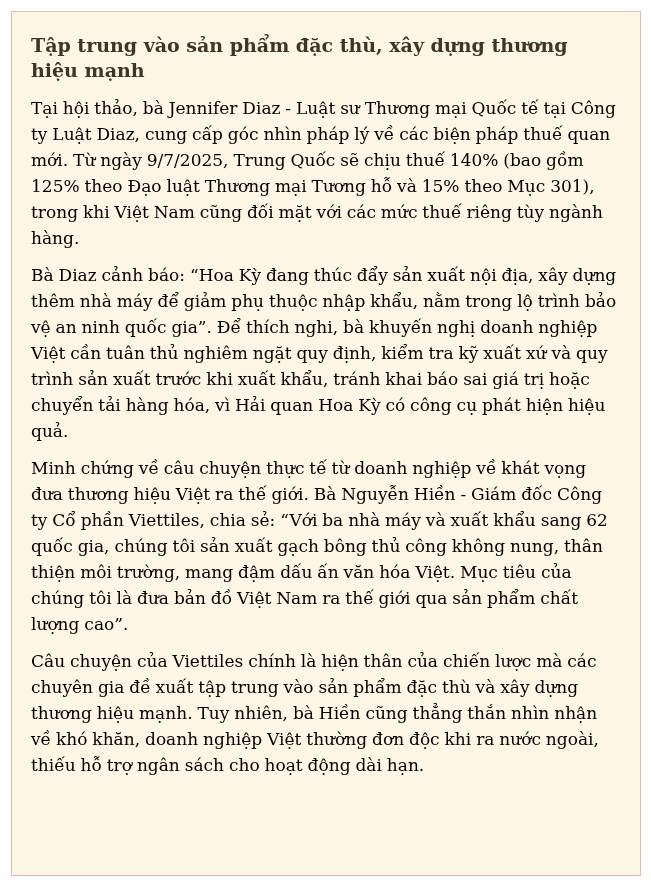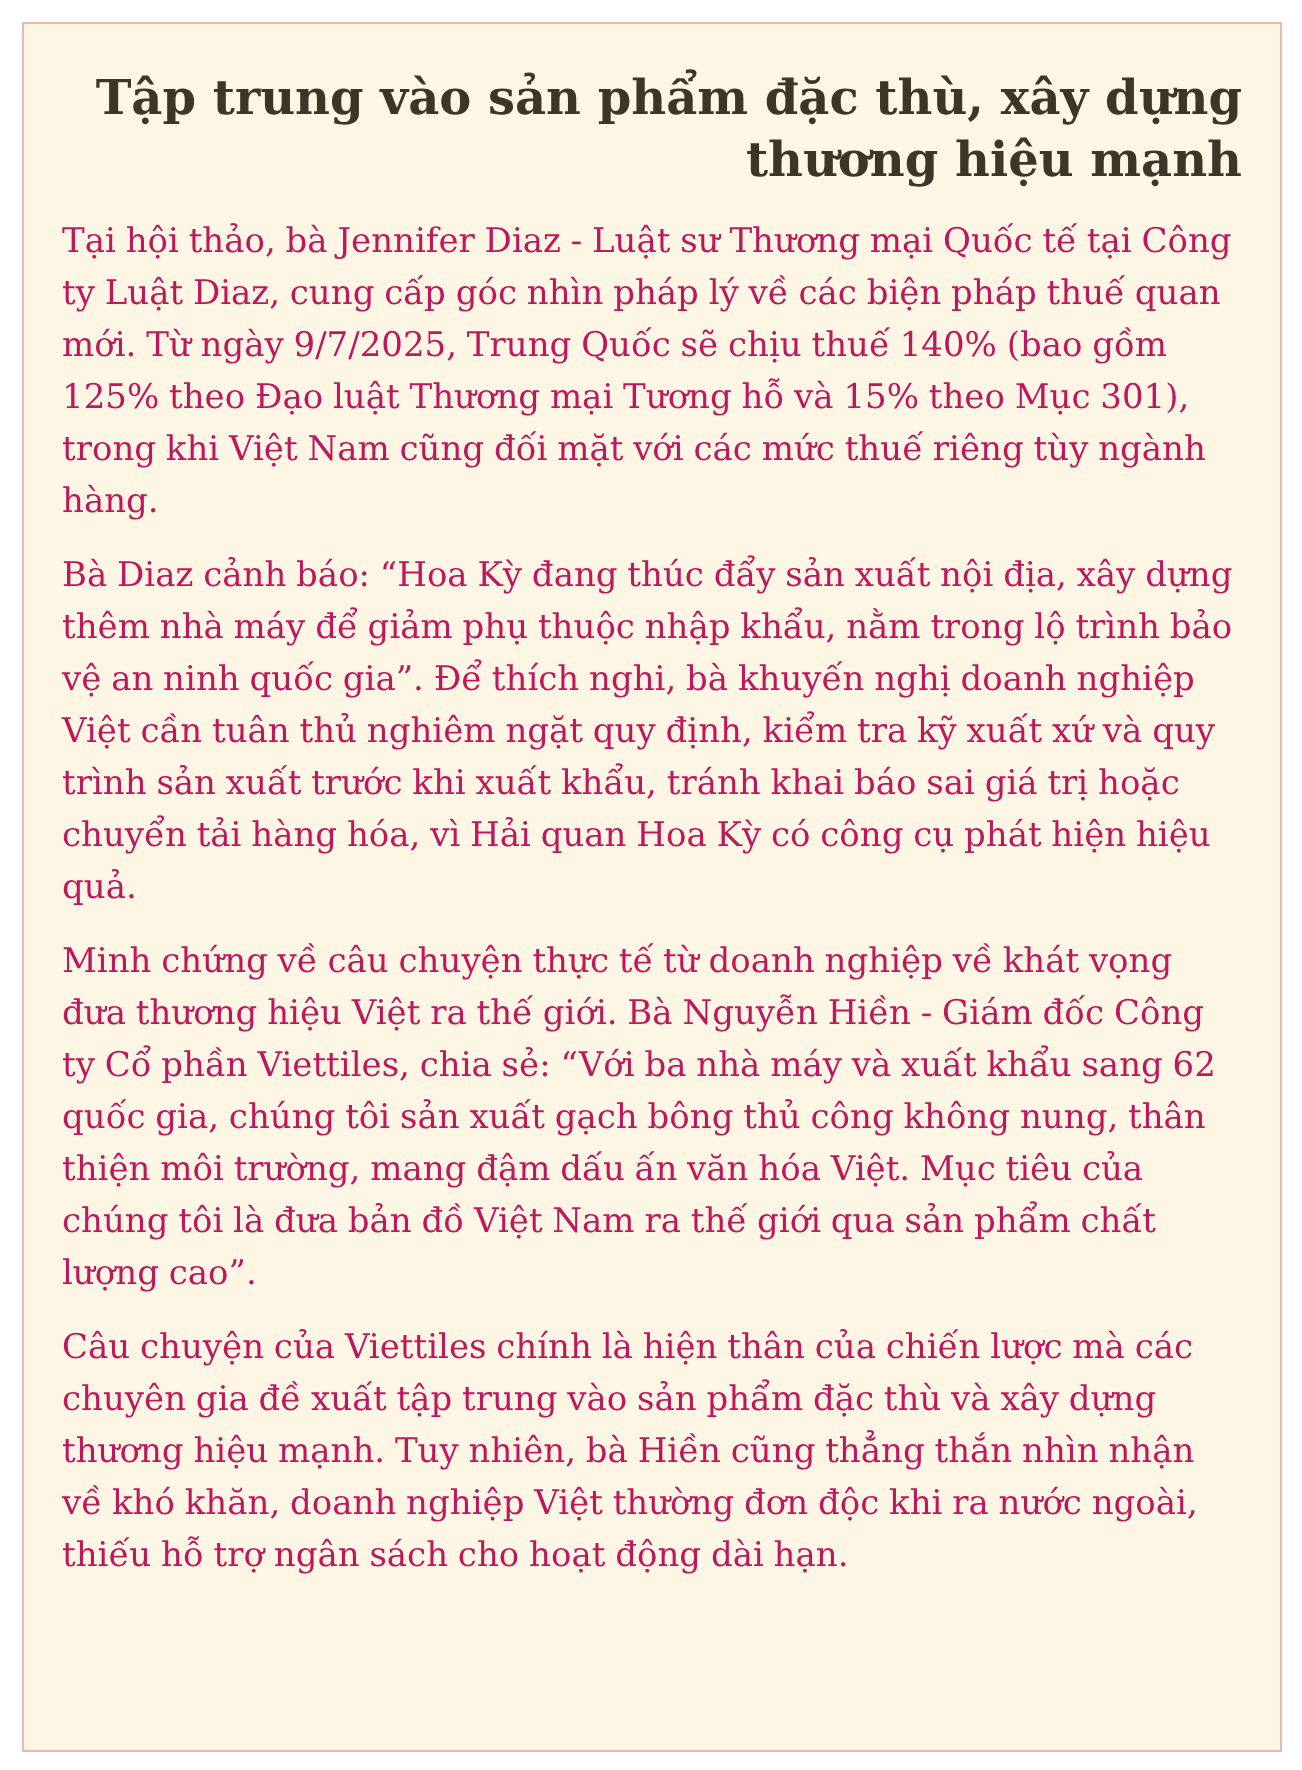--- a/index.html
+++ b/index.html
@@ -18,31 +18,31 @@
   .article-box {
     box-sizing: border-box;
     width: 630px;
     height: 865px;
     background: #fdf6e4;
     border: 1px solid #e9b8af;
     padding: 21px 19px 4px 19px;
     overflow: hidden;
   }
   .article-title {
-    font-size: 24px;
+    font-size: 19px;
     font-weight: bold;
     line-height: 1.3;
-    text-align: right;
+    text-align: left;
     color: #3e3529;
     margin: 0 0 13px 0;
   }
   .article-body p {
     font-size: 17px;
     line-height: 26px;
-    color: #be185d;
+    color: #000000;
     margin: 0 0 11px 0;
     text-align: left;
     word-spacing: -0.5px;
   }
 </style>
 </head>
 <body>
 
 <div class="page">
   <div class="article-box">

